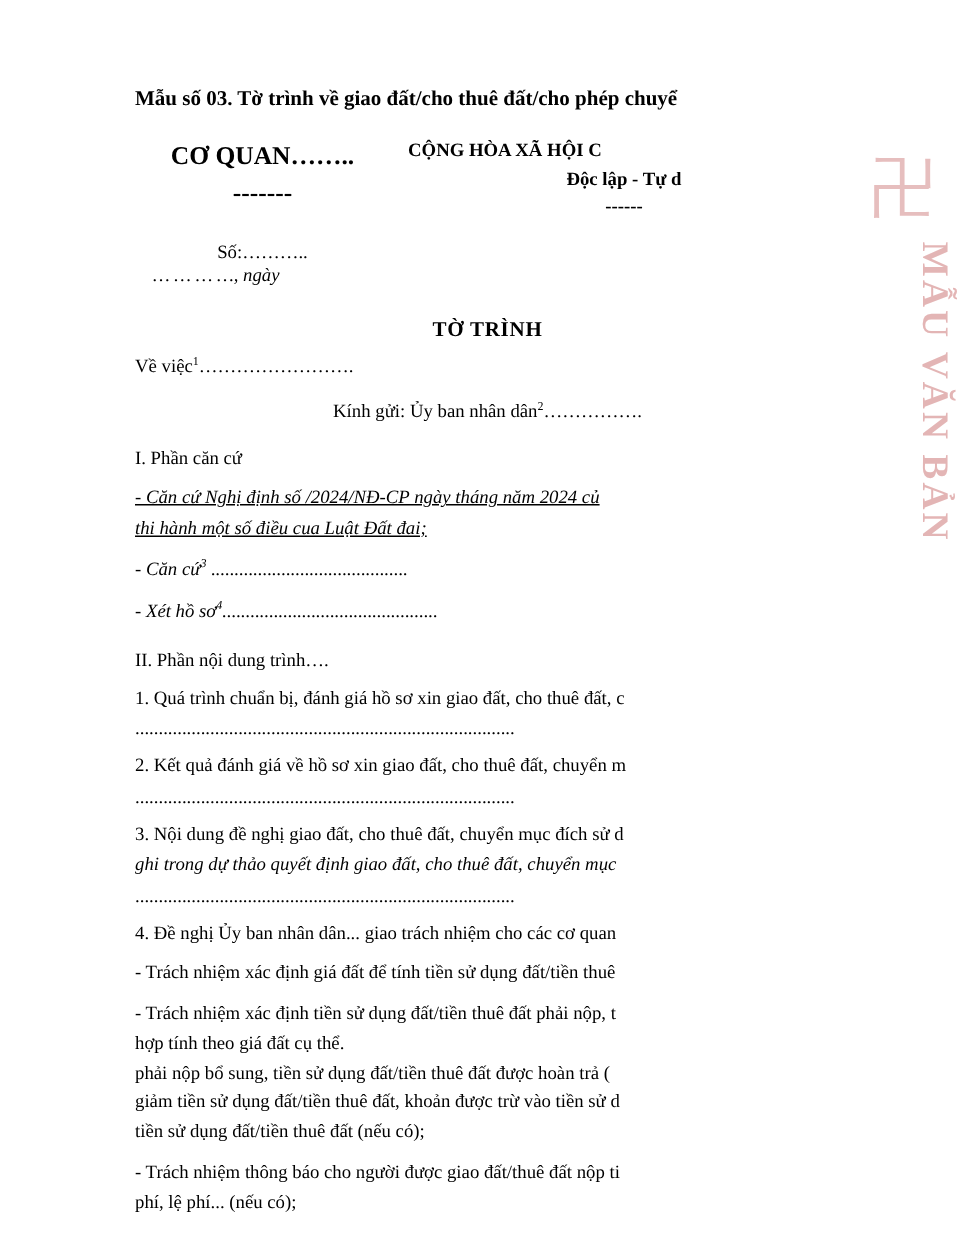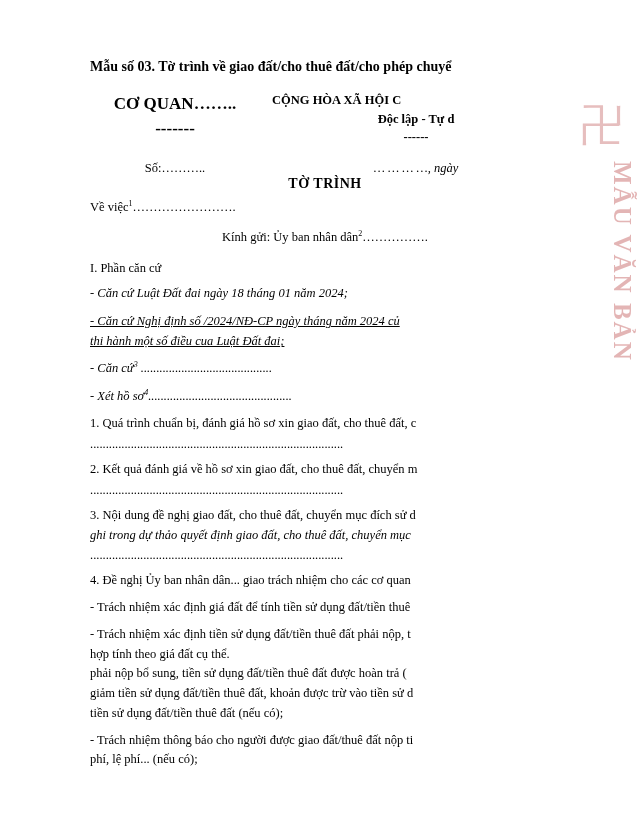--- a/index.html
+++ b/index.html
@@ -106,38 +106,40 @@
     display: block;
     text-align: center;
     white-space: nowrap;
   }
 
   .number-line {
     display: flex;
     align-items: baseline;
     margin-top: 14px;
     font-size: 12.5px;
+    flex-direction: column;
   }
   .number-line .num {
     width: 170px;
     text-align: center;
   }
   .number-line .place {
     flex: 1;
     text-align: center;
     font-style: italic;
     white-space: nowrap;
     padding-left: 12px;
   }
 
   .title {
     text-align: center;
     font-weight: bold;
     font-size: 14px;
     letter-spacing: 0.5px;
+    margin-top: 22px;
   }
   .subtitle {
     text-align: left;
     font-size: 12.5px;
     margin-top: 7px;
   }
   .subtitle sup { font-size: 8px; }
 
   .recipient {
     text-align: center;
@@ -214,28 +216,28 @@
     <div class="subtitle">
       <span>Về việc</span><sup>1</sup><span>…………………….</span>
     </div>
 
     <div class="recipient">
       <span>Kính gửi: Ủy ban nhân dân</span><sup>2</sup><span>…………….</span>
     </div>
 
     <div class="section-head">I. Phần căn cứ</div>
 
-    <p class="body-line italic">- Căn cứ Luật Đất đai ngày 18 tháng 01 năm 2024;</p>
     <p class="body-wrap italic nowrap-clip">- Căn cứ Nghị định số /2024/NĐ-CP ngày tháng năm 2024 củ</p>
     <p class="body-wrap italic nowrap-clip" style="margin-top:2px">thi hành một số điều cua Luật Đất đai;</p>
 
     <p class="body-line italic"><span>- Căn cứ</span><sup>3</sup><span> ..........................................</span></p>
 
     <p class="body-line italic"><span>- Xét hồ sơ</span><sup>4</sup><span>..............................................</span></p>
 
+    <div class="section-head">II. Phần nội dung trình….</div>
 
     <p class="body-line">1. Quá trình chuẩn bị, đánh giá hồ sơ xin giao đất, cho thuê đất, c</p>
     <p class="dots-only">.................................................................................</p>
 
     <p class="body-line">2. Kết quả đánh giá về hồ sơ xin giao đất, cho thuê đất, chuyển m</p>
     <p class="dots-only">.................................................................................</p>
 
     <p class="body-line">3. Nội dung đề nghị giao đất, cho thuê đất, chuyển mục đích sử d</p>
     <p class="body-line italic" style="margin-top:2px">ghi trong dự thảo quyết định giao đất, cho thuê đất, chuyển mục</p>
     <p class="dots-only">.................................................................................</p>

